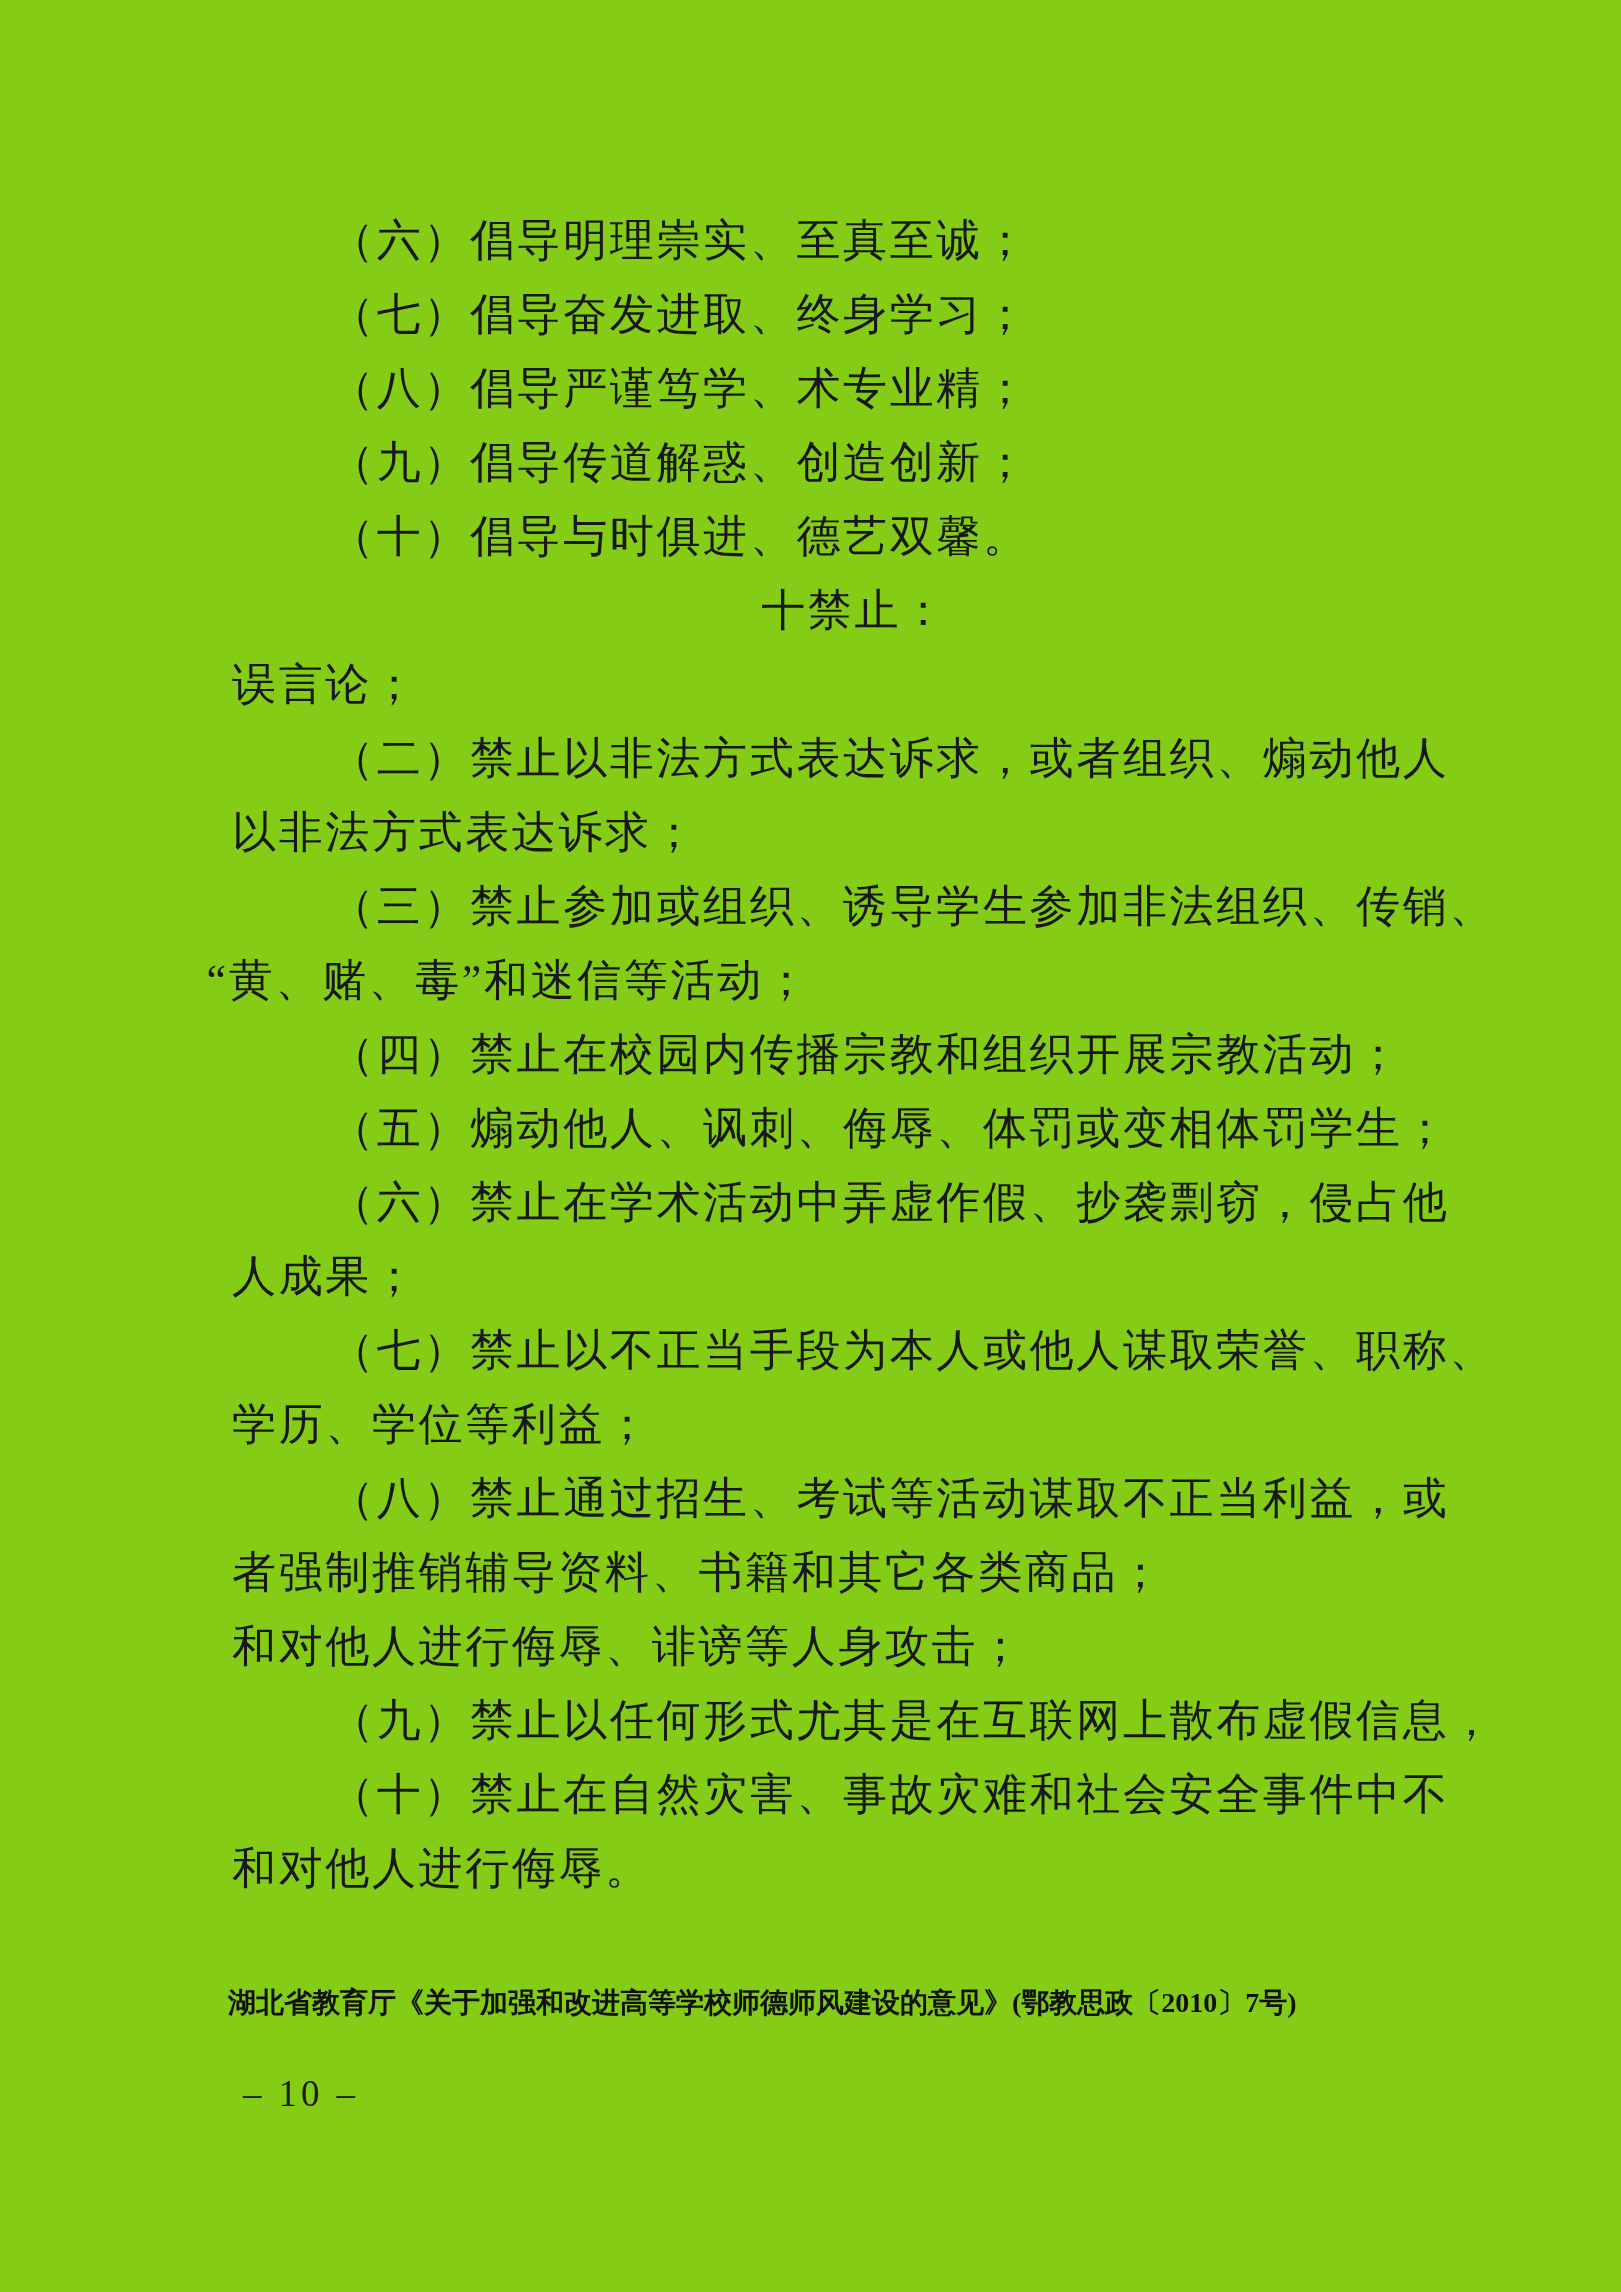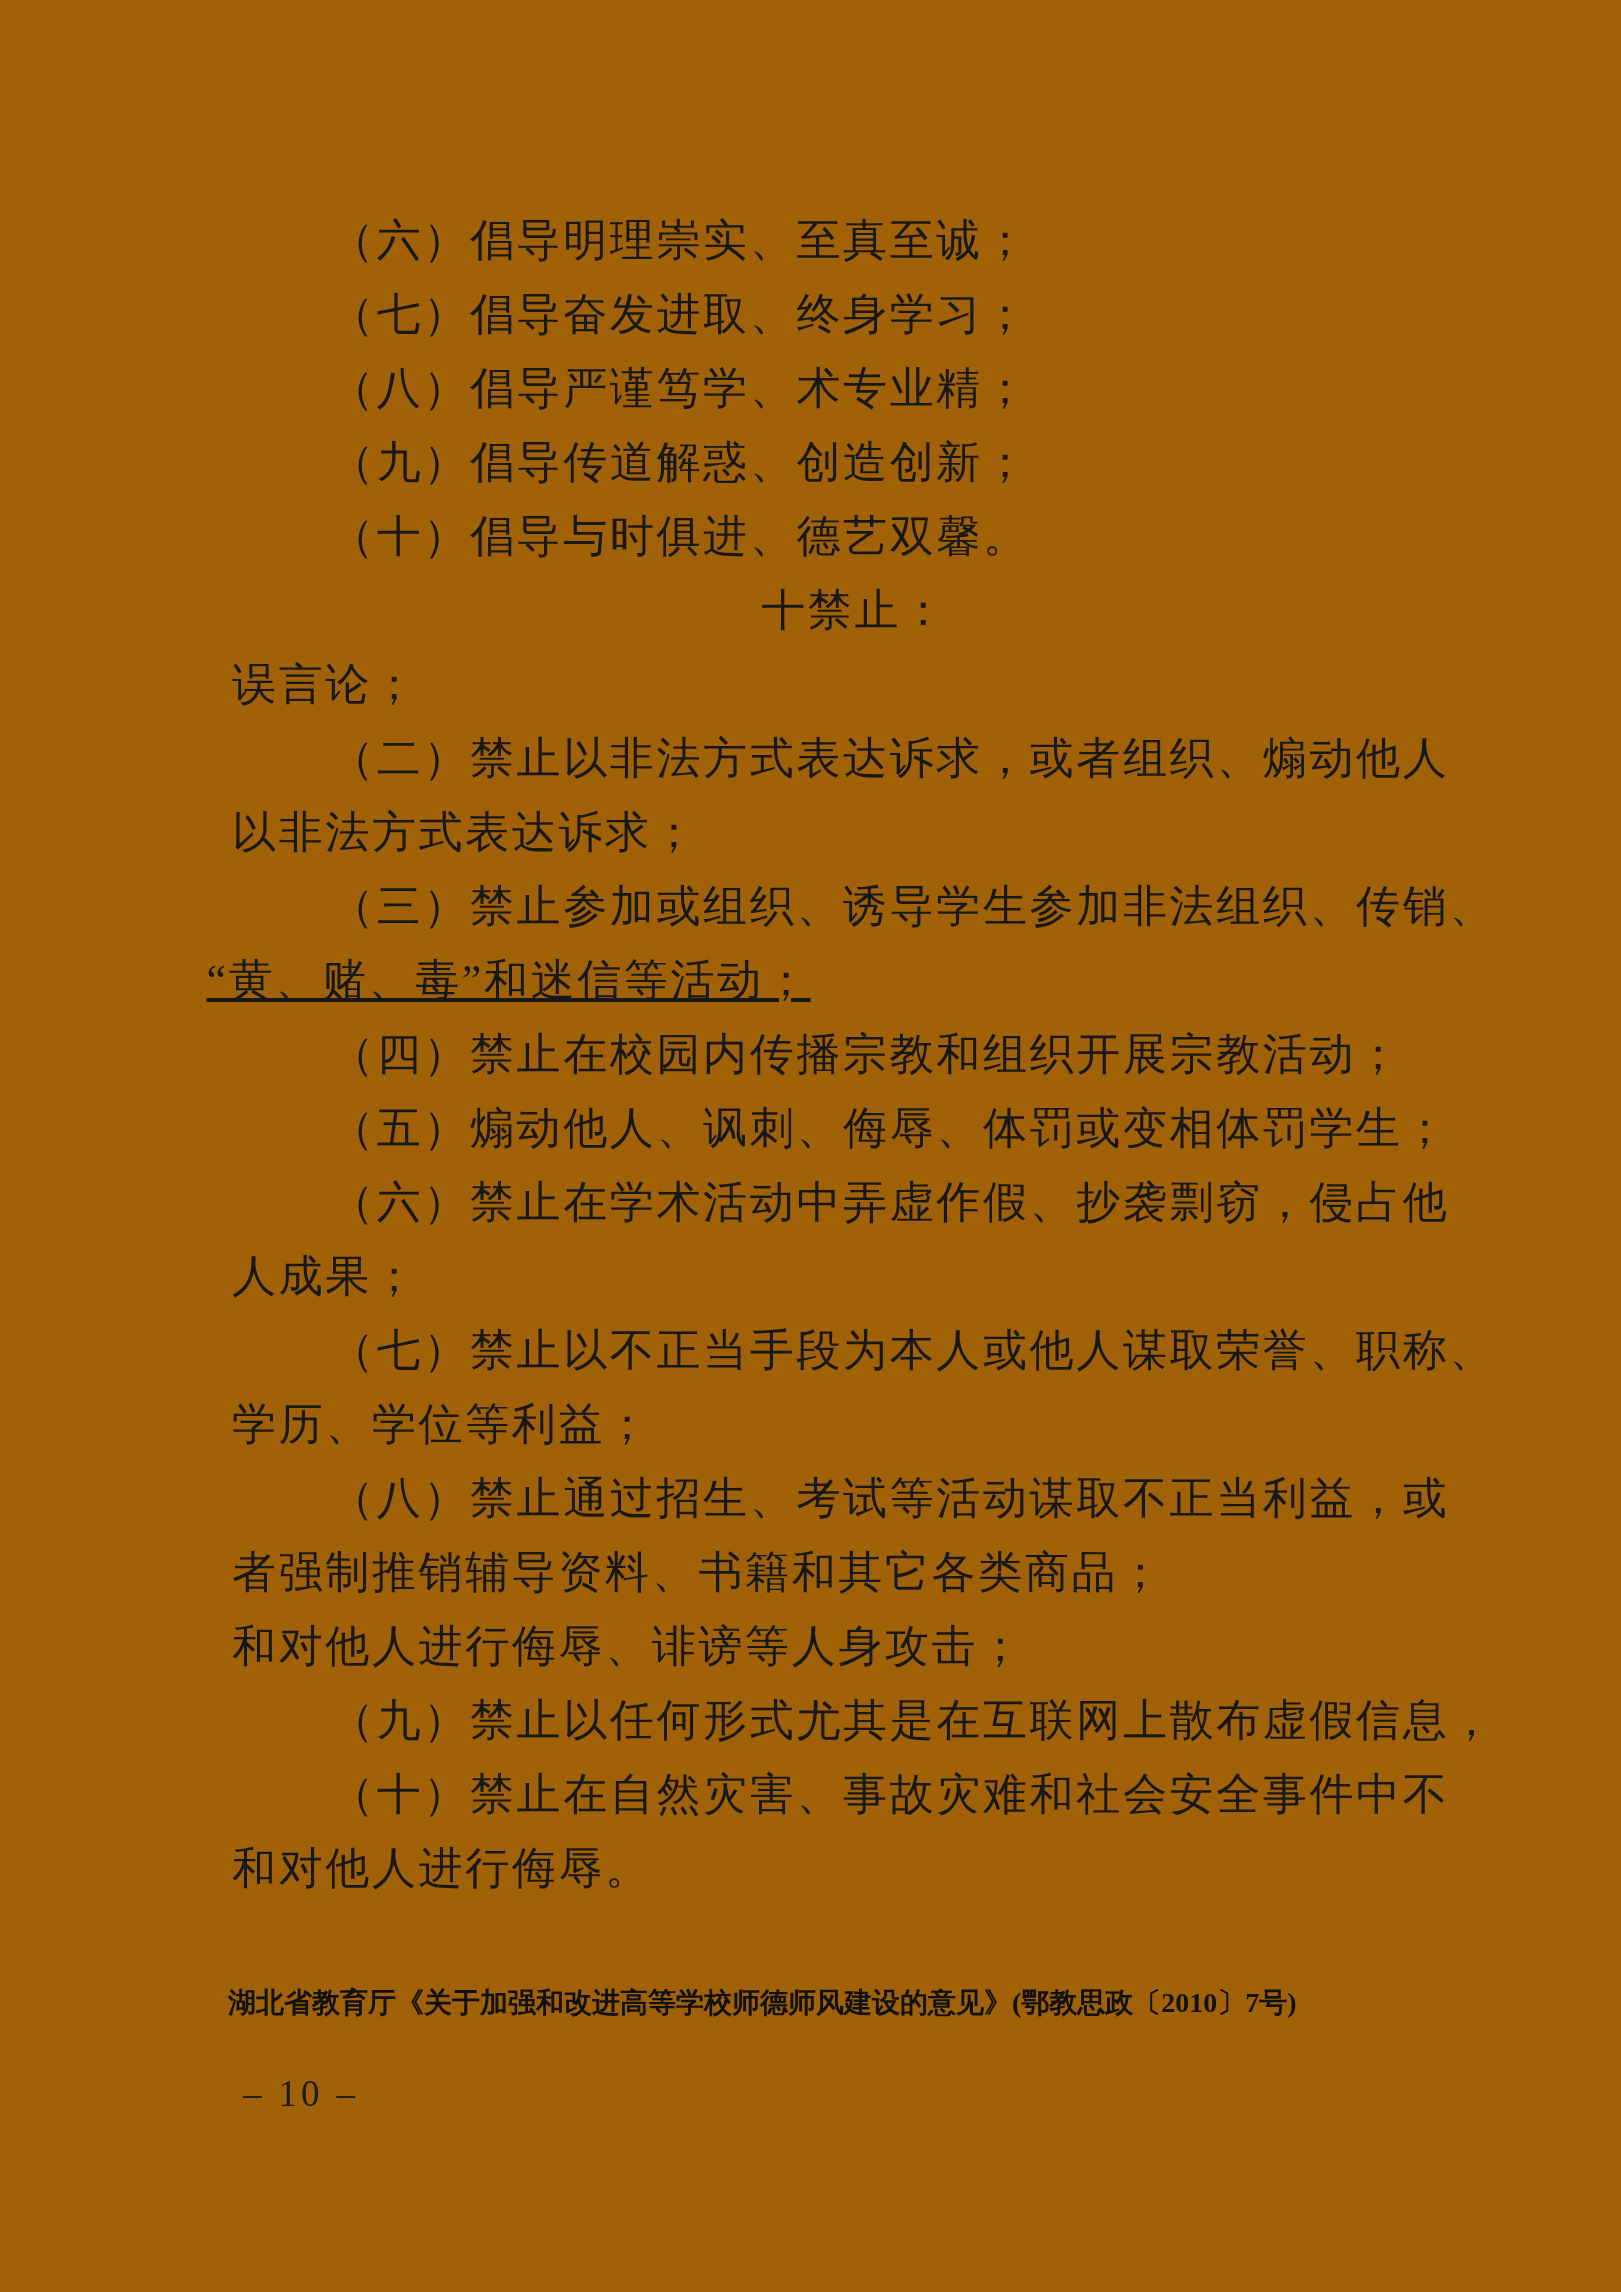--- a/index.html
+++ b/index.html
@@ -1,40 +1,40 @@
 <!DOCTYPE html>
 <html lang="zh"><head>
 <meta charset="utf-8">
 <style>
   html, body { margin: 0; padding: 0; background: #e8e8e8; }
   .sheet {
     position: relative;
     width: 1621px;
     height: 2293px;
-    background: #a16207;
+    background: #84cc16;
     overflow: hidden;
     font-family: "Liberation Serif", "DejaVu Serif", serif;
   }
   .body-text {
     position: absolute;
     left: 232px;
     top: 204px;
     width: 1147px;
     font-size: 44px;
     line-height: 74px;
     letter-spacing: 0.06em;
     color: #181818;
   }
   .line {
     height: 74px;
     white-space: nowrap;
   }
   .indent { padding-left: 98px; }
   .bold { font-weight: normal; text-align: center; }
-  .hang { margin-left: -25.5px; text-decoration: underline; }
+  .hang { margin-left: -25.5px; }
   .footnote {
     position: absolute;
     left: 228px;
     top: 1982px;
     width: 1176px;
     font-size: 28px;
     line-height: 41px;
     font-weight: bold;
     color: #111111;
     white-space: nowrap;

